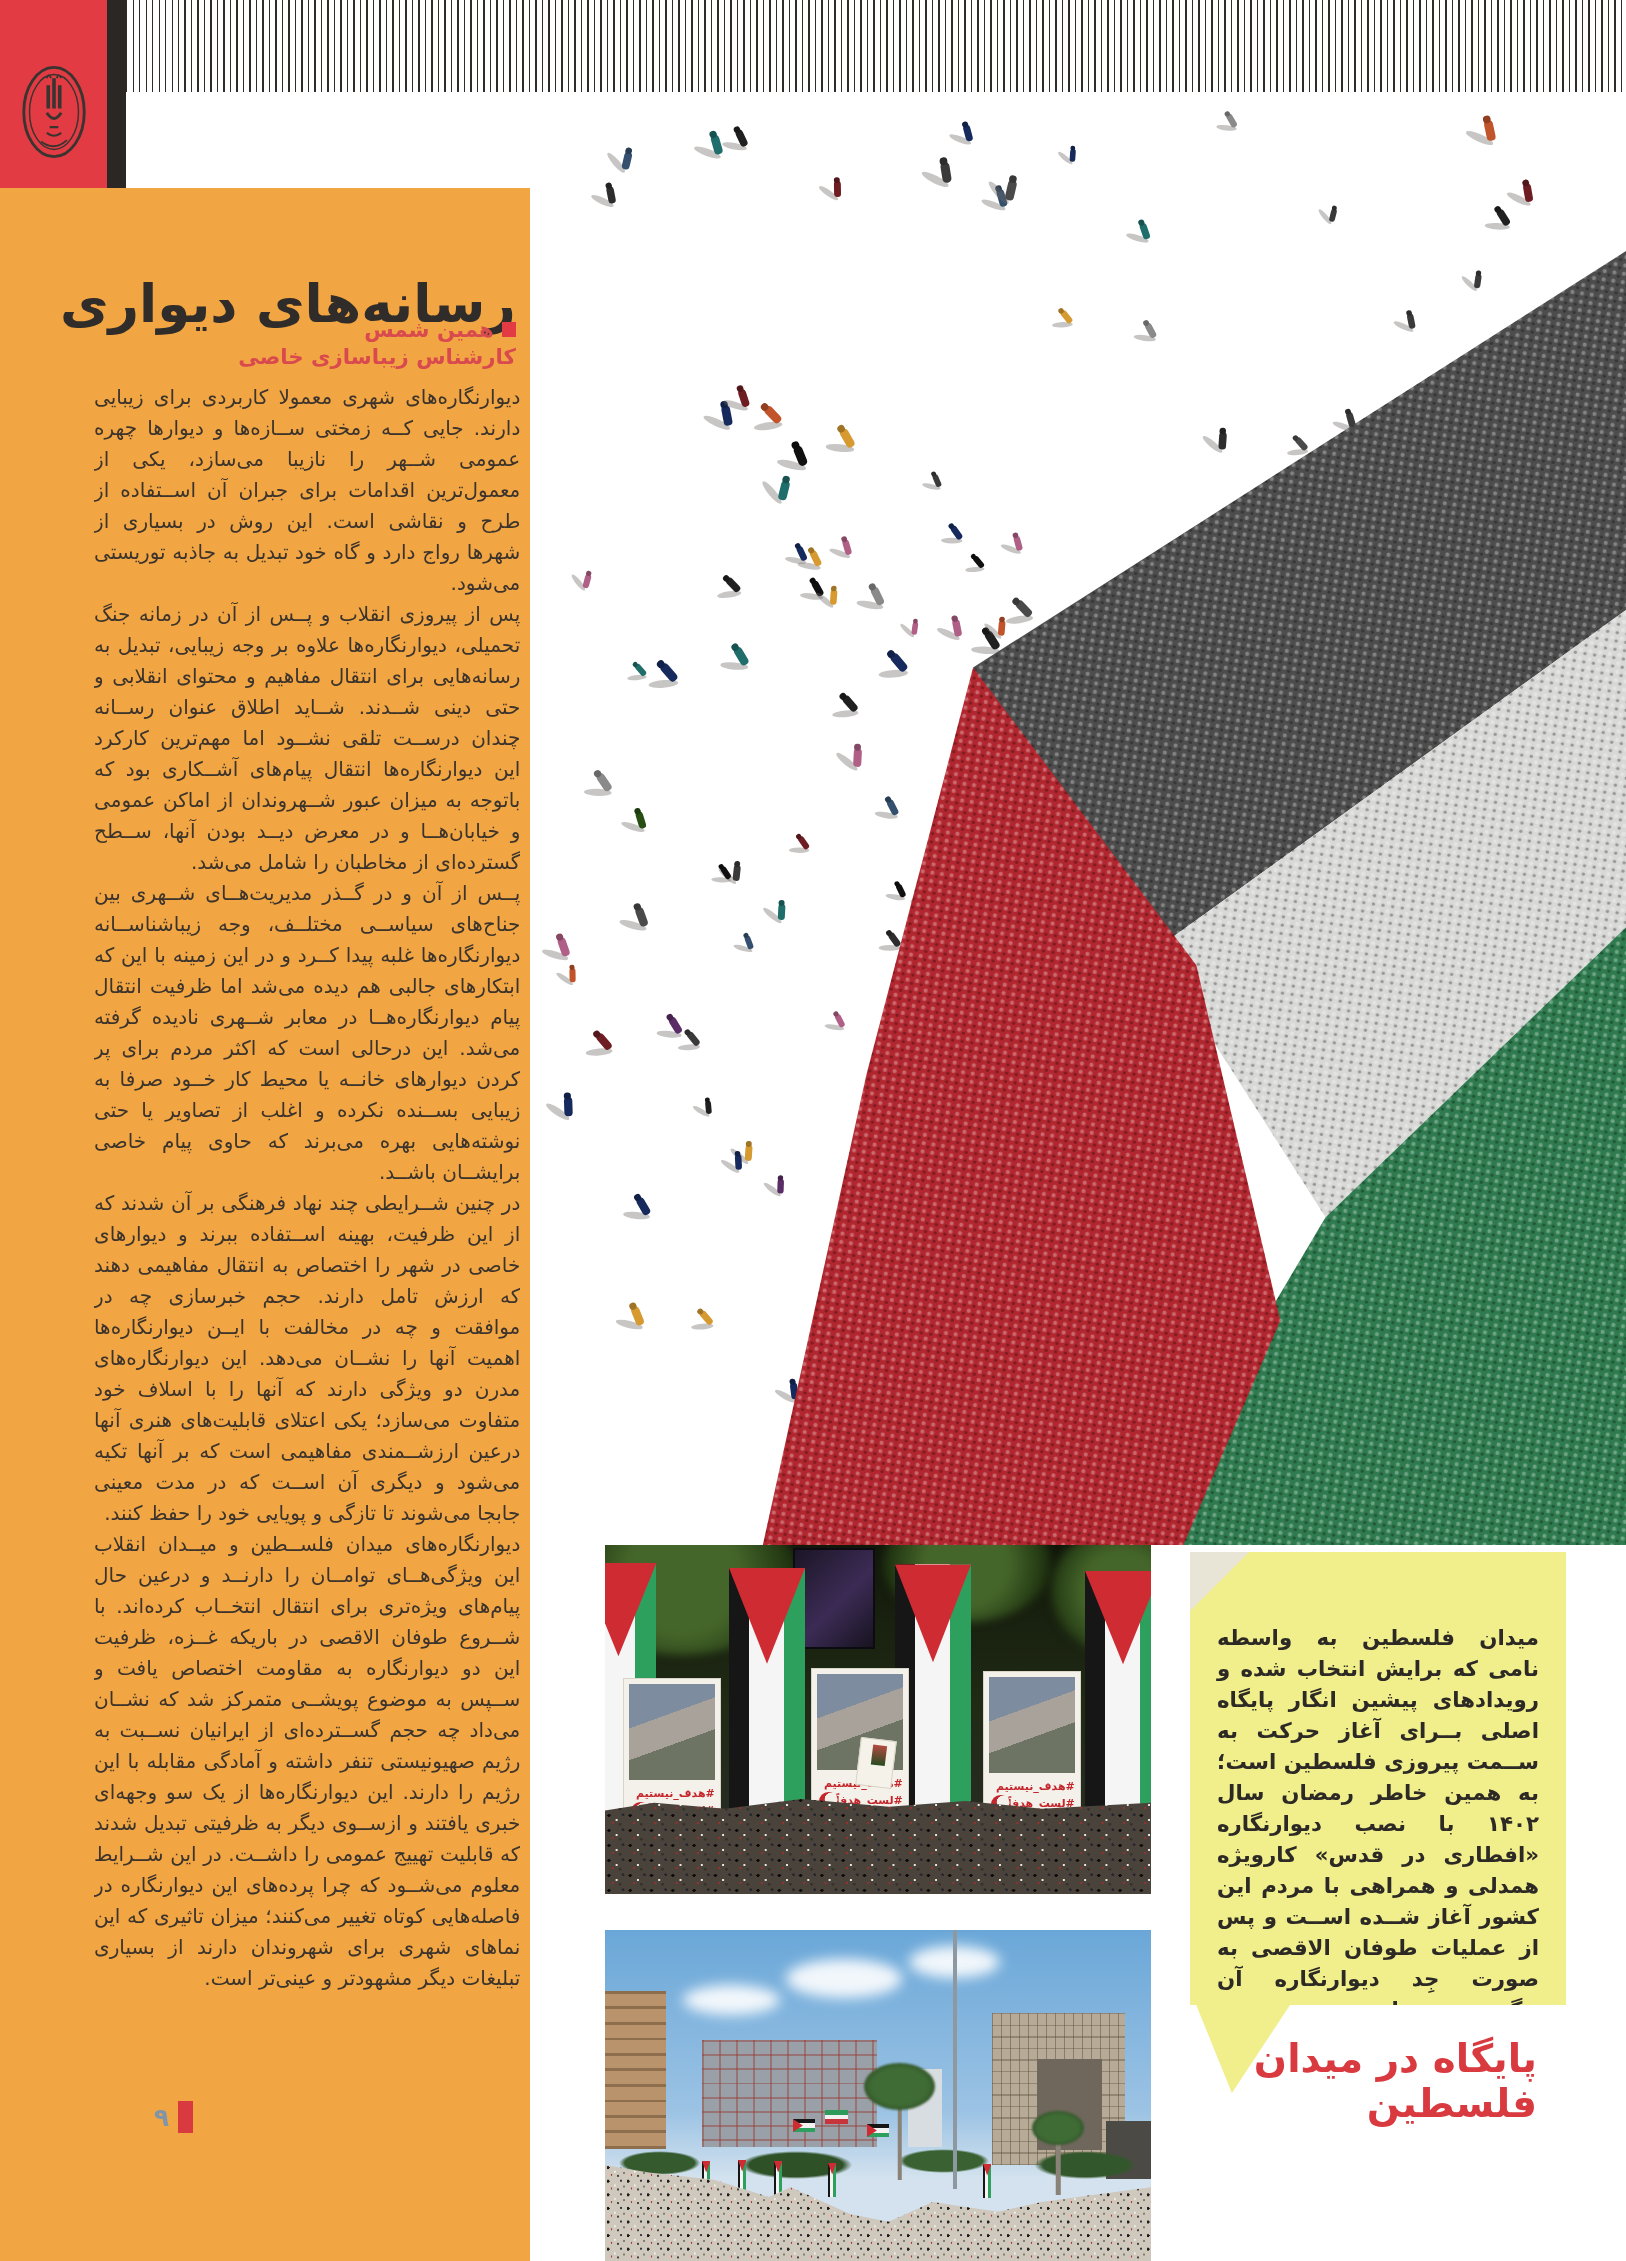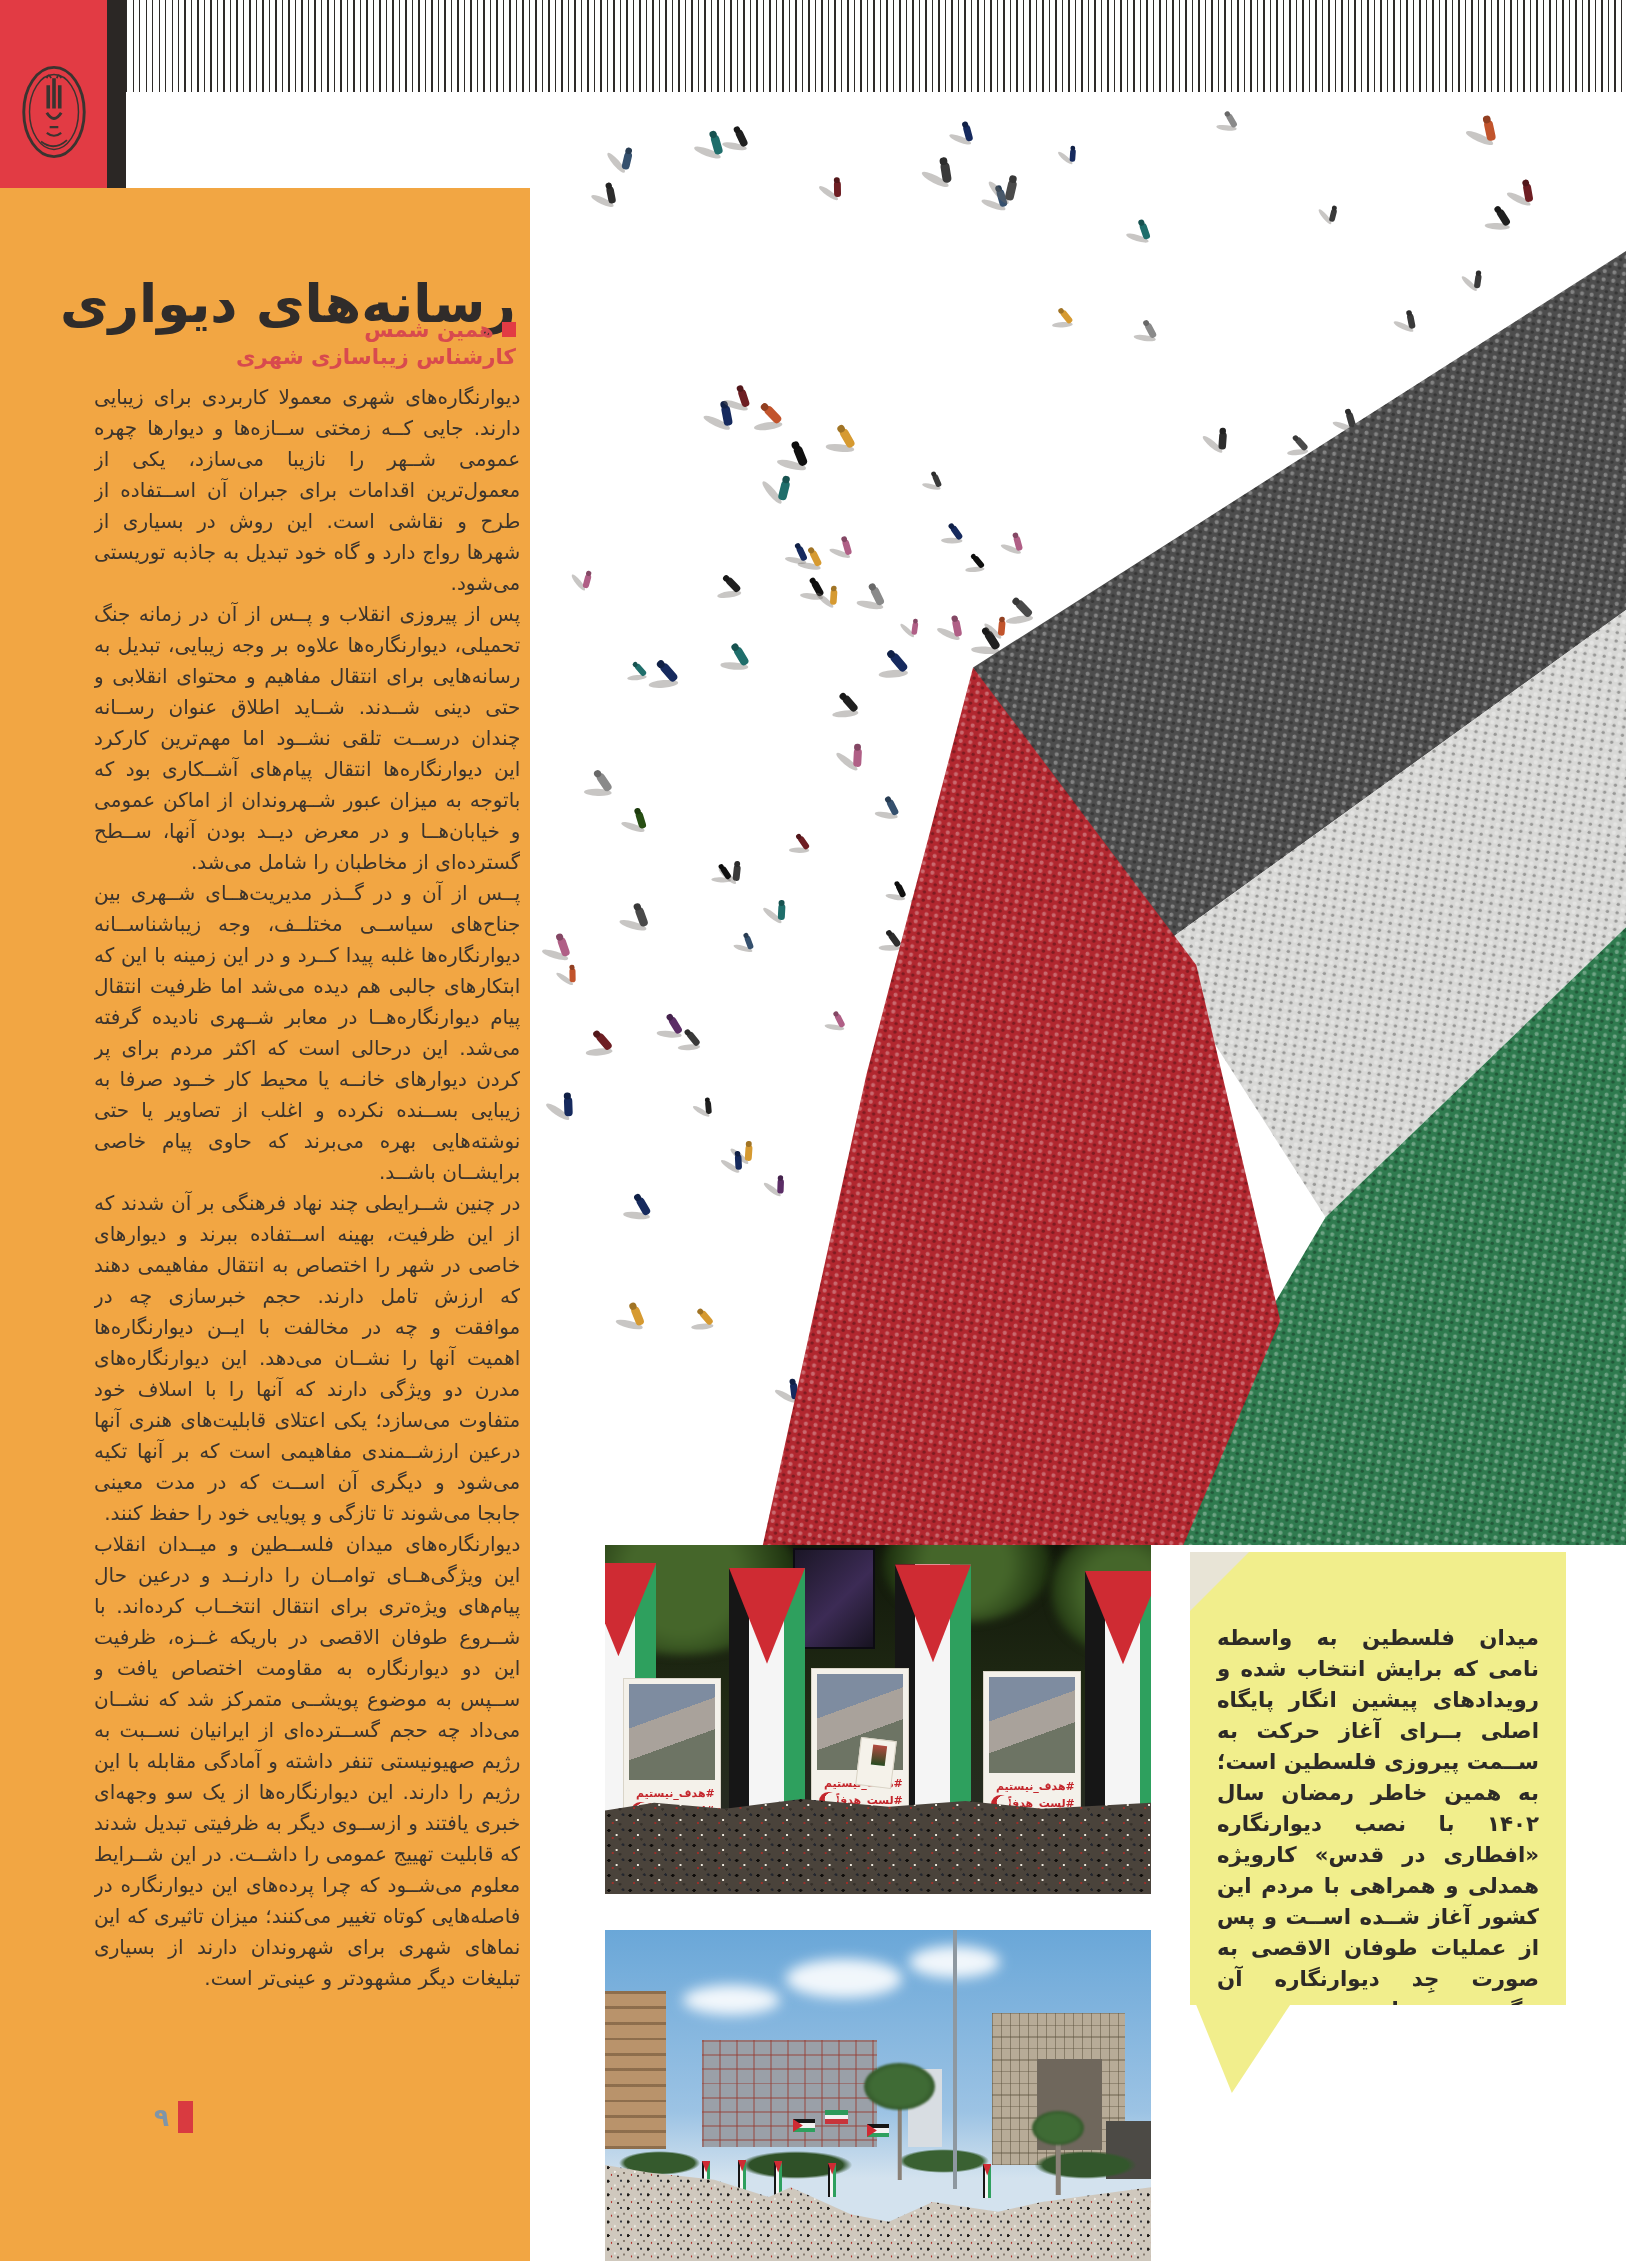--- a/index.html
+++ b/index.html
@@ -533,21 +533,21 @@
         <i class="p-body" style="background: rgb(176, 95, 134);"></i>
       </div>
     </div>
 
   <div class="column">
     <h1 class="article-title">رسانه‌های دیواری</h1>
     <div class="author-row">
       <span class="author-bullet"></span>
       <span>همین شمس</span>
     </div>
-    <div class="author-role">کارشناس زیباسازی شهری</div>
+    <div class="author-role">کارشناس زیباسازی خاصی</div>
     <div class="article-body">
       <p>دیوارنگاره‌های شهری معمولا کاربردی برای زیبایی دارند. جایی کــه زمختی ســازه‌ها و دیوارها چهره عمومی شــهر را نازیبا می‌سازد، یکی از معمول‌ترین اقدامات برای جبران آن اســتفاده از طرح و نقاشی است. این روش در بسیاری از شهرها رواج دارد و گاه خود تبدیل به جاذبه توریستی می‌شود.</p>
       <p>پس از پیروزی انقلاب و پــس از آن در زمانه جنگ تحمیلی، دیوارنگاره‌ها علاوه بر وجه زیبایی، تبدیل به رسانه‌هایی برای انتقال مفاهیم و محتوای انقلابی و حتی دینی شــدند. شــاید اطلاق عنوان رســانه چندان درســت تلقی نشــود اما مهم‌ترین کارکرد این دیوارنگاره‌ها انتقال پیام‌های آشــکاری بود که باتوجه به میزان عبور شــهروندان از اماکن عمومی و خیابان‌هــا و در معرض دیــد بودن آنها، ســطح گسترده‌ای از مخاطبان را شامل می‌شد.</p>
       <p>پــس از آن و در گــذر مدیریت‌هــای شــهری بین جناح‌های سیاســی مختلــف، وجه زیباشناســانه دیوارنگاره‌ها غلبه پیدا کــرد و در این زمینه با این که ابتکارهای جالبی هم دیده می‌شد اما ظرفیت انتقال پیام دیوارنگاره‌هــا در معابر شــهری نادیده گرفته می‌شد. این درحالی است که اکثر مردم برای پر کردن دیوارهای خانــه یا محیط کار خــود صرفا به زیبایی بســنده نکرده و اغلب از تصاویر یا حتی نوشته‌هایی بهره می‌برند که حاوی پیام خاصی برایشــان باشــد.</p>
       <p>در چنین شــرایطی چند نهاد فرهنگی بر آن شدند که از این ظرفیت، بهینه اســتفاده ببرند و دیوارهای خاصی در شهر را اختصاص به انتقال مفاهیمی دهند که ارزش تامل دارند. حجم خبرسازی چه در موافقت و چه در مخالفت با ایــن دیوارنگاره‌ها اهمیت آنها را نشــان می‌دهد. این دیوارنگاره‌های مدرن دو ویژگی دارند که آنها را با اسلاف خود متفاوت می‌سازد؛ یکی اعتلای قابلیت‌های هنری آنها درعین ارزشــمندی مفاهیمی است که بر آنها تکیه می‌شود و دیگری آن اســت که در مدت معینی جابجا می‌شوند تا تازگی و پویایی خود را حفظ کنند.</p>
       <p>دیوارنگاره‌های میدان فلســطین و میــدان انقلاب این ویژگی‌هــای توامــان را دارنــد و درعین حال پیام‌های ویژه‌تری برای انتقال انتخــاب کرده‌اند. با شــروع طوفان الاقصی در باریکه غــزه، ظرفیت این دو دیوارنگاره به مقاومت اختصاص یافت و ســپس به موضوع پویشــی متمرکز شد که نشــان می‌داد چه حجم گســترده‌ای از ایرانیان نســبت به رژیم صهیونیستی تنفر داشته و آمادگی مقابله با این رژیم را دارند. این دیوارنگاره‌ها از یک سو وجهه‌ای خبری یافتند و ازســوی دیگر به ظرفیتی تبدیل شدند که قابلیت تهییج عمومی را داشــت. در این شــرایط معلوم می‌شــود که چرا پرده‌های این دیوارنگاره در فاصله‌هایی کوتاه تغییر می‌کنند؛ میزان تاثیری که این نماهای شهری برای شهروندان دارند از بسیاری تبلیغات دیگر مشهودتر و عینی‌تر است.</p>
     </div>
     <div class="pagenum-row">
       <span class="pagenum">۹</span>
       <span class="pagenum-marker"></span>
@@ -626,15 +626,16 @@
     <div class="pal-flag" style="left:262px;top:194px;"></div>
     <div class="pal-flag" style="left:188px;top:189px;"></div>
   </div>
 
   <div class="callout-fold"></div>
   <div class="callout">
     <div class="callout-text">میدان فلسطین به واسطه نامی که برایش انتخاب شده و رویدادهای پیشین انگار پایگاه اصلی بــرای آغاز حرکت به ســمت پیروزی فلسطین است؛ به همین خاطر رمضان سال ۱۴۰۲ با نصب دیوارنگاره «افطاری در قدس» کارویژه همدلی و همراهی با مردم این کشور آغاز شــده اســت و پس از عملیات طوفان الاقصی به صورت جِد دیوارنگاره آن پیگیری و مداوم به‌روز شــد، همچنین در این میدان بارها شاهد تجمع‌های مردمی بودیم؛ از اجرای گروه‌های ســرود متعدد نوجوانان گرفته تا اقدام نمادین سمفونی کشتگان.</div>
   </div>
   <div class="callout-tail"></div>
 
+  <div class="section-heading">پایگاه در میدان فلسطین</div>
 
 </div>
 
 
 </body></html>

